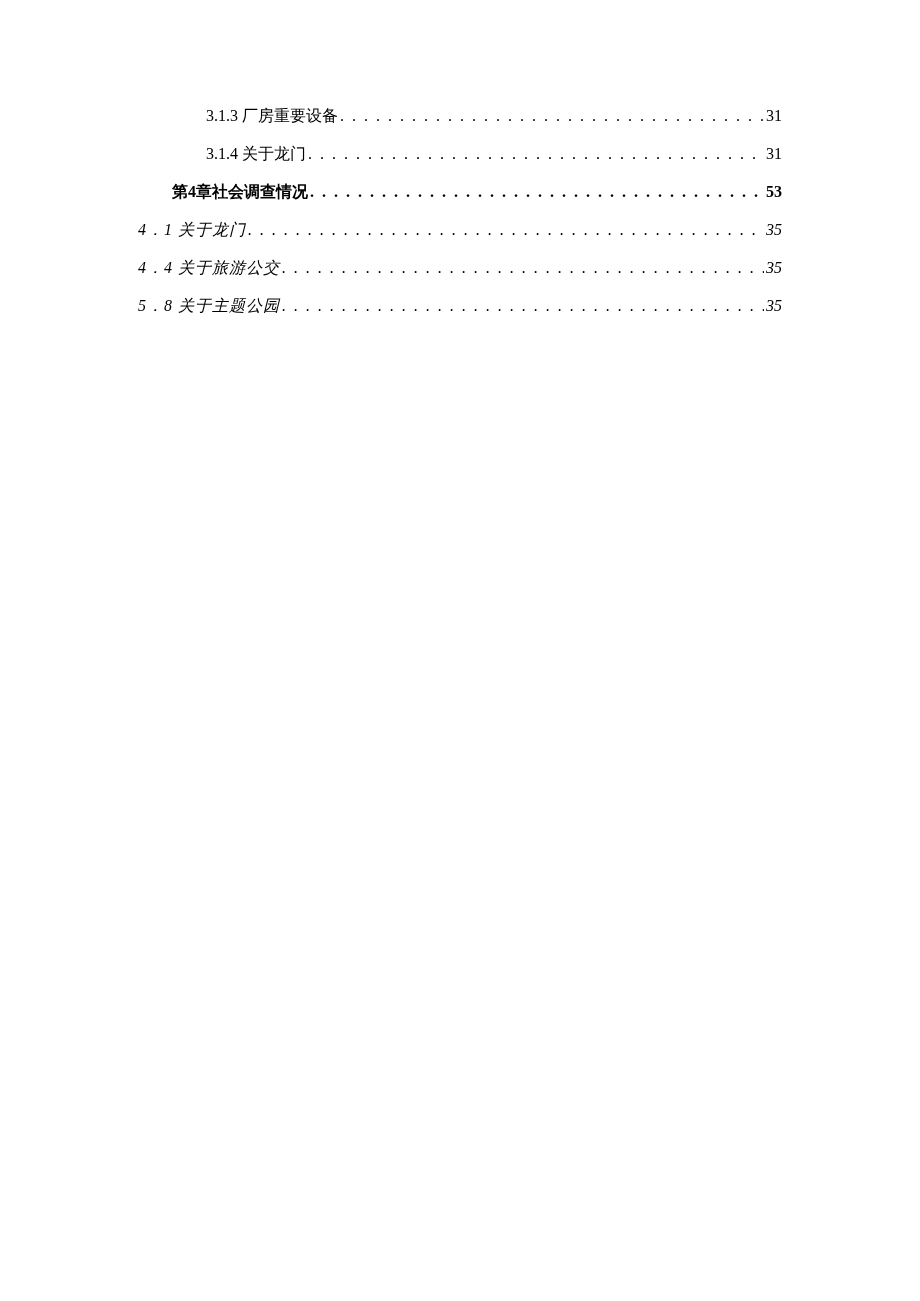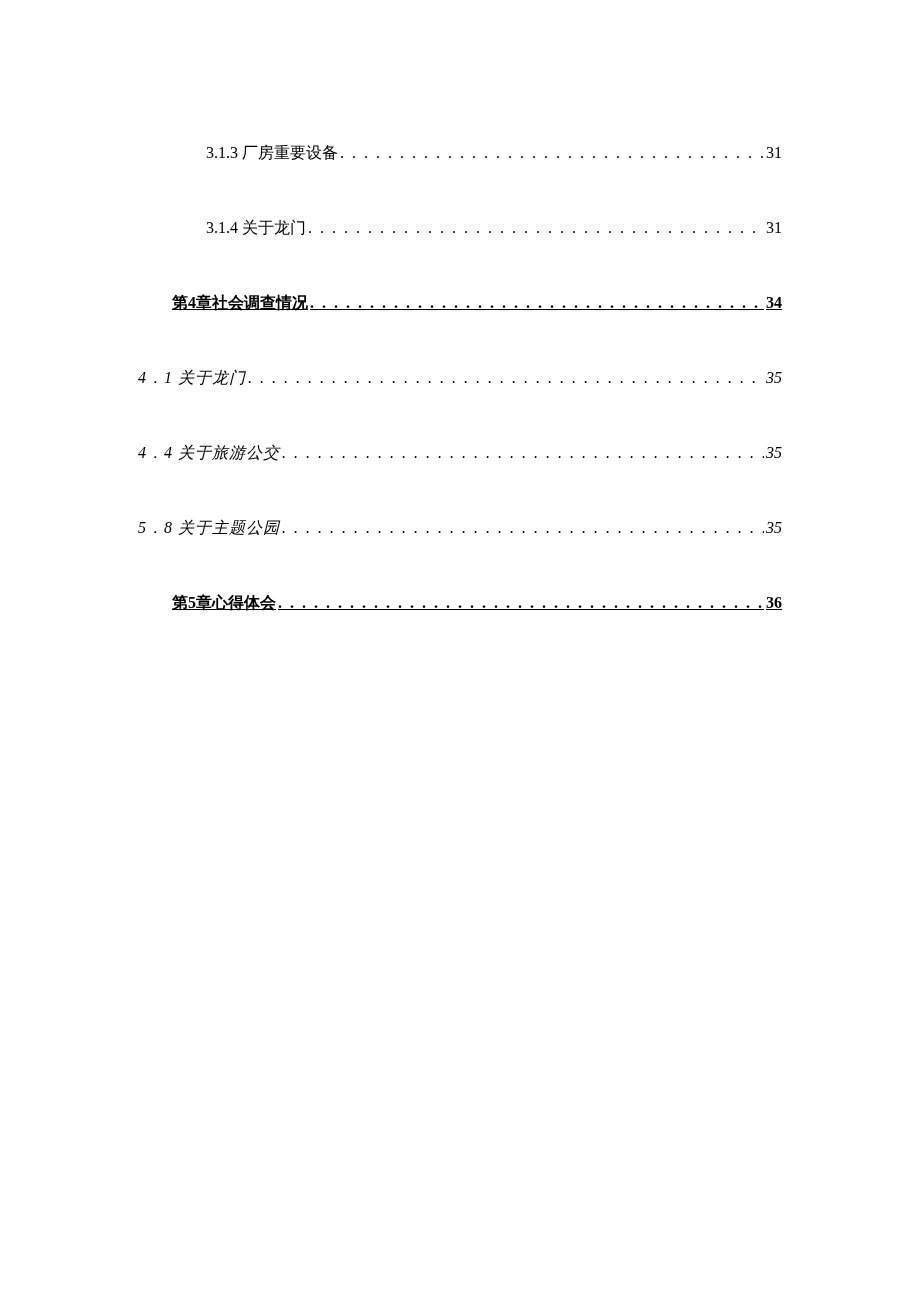--- a/index.html
+++ b/index.html
@@ -34,26 +34,25 @@
     overflow: hidden;
     letter-spacing: 2px;
     color: #000;
     margin: 0 2px;
   }
   .toc-line .dots::before {
     content: ". . . . . . . . . . . . . . . . . . . . . . . . . . . . . . . . . . . . . . . . . . . . . . . . . . . . . . . . . . . . . . . . . . . . . . . . . . . . . . . . . . . . . . . . . . . . . . . . . . . . . . . . . . . . . . . . . . . . . . . . . . . . . . . . . . . . . . . . . . . . . . . . . . . . . . . . . .";
   }
   .toc-line .page-num {
     flex: 0 0 auto;
-    margin-top: 37px;
   }
   .indent-1 { padding-left: 68px; font-family: Liberation Serif, serif; }
   .indent-2 { padding-left: 34px; }
   .indent-0 { padding-left: 0; font-style: italic; }
-  .bold { font-weight: bold; text-decoration: underline; }
+  .bold { font-weight: bold; }
   .num-part { letter-spacing: 1px; }
 </style>
 </head>
 <body>
 
 <div class="page">
 
   <div class="toc-line indent-1">
     <span class="label">3.1.3  厂房重要设备</span>
     <span class="dots"></span>
@@ -62,40 +61,35 @@
 
   <div class="toc-line indent-1">
     <span class="label">3.1.4  关于龙门</span>
     <span class="dots"></span>
     <span class="page-num">31</span>
   </div>
 
   <div class="toc-line indent-2 bold">
     <span class="label">第4章社会调查情况</span>
     <span class="dots"></span>
-    <span class="page-num">34</span>
+    <span class="page-num">53</span>
   </div>
 
   <div class="toc-line indent-0">
     <span class="label num-part">4．1  关于龙门</span>
     <span class="dots"></span>
     <span class="page-num">35</span>
   </div>
 
   <div class="toc-line indent-0">
     <span class="label num-part">4．4  关于旅游公交</span>
     <span class="dots"></span>
     <span class="page-num">35</span>
   </div>
 
   <div class="toc-line indent-0">
     <span class="label num-part">5．8  关于主题公园</span>
     <span class="dots"></span>
     <span class="page-num">35</span>
   </div>
 
-  <div class="toc-line indent-2 bold">
-    <span class="label">第5章心得体会</span>
-    <span class="dots"></span>
-    <span class="page-num">36</span>
-  </div>
 
 </div>
 
 </body></html>

